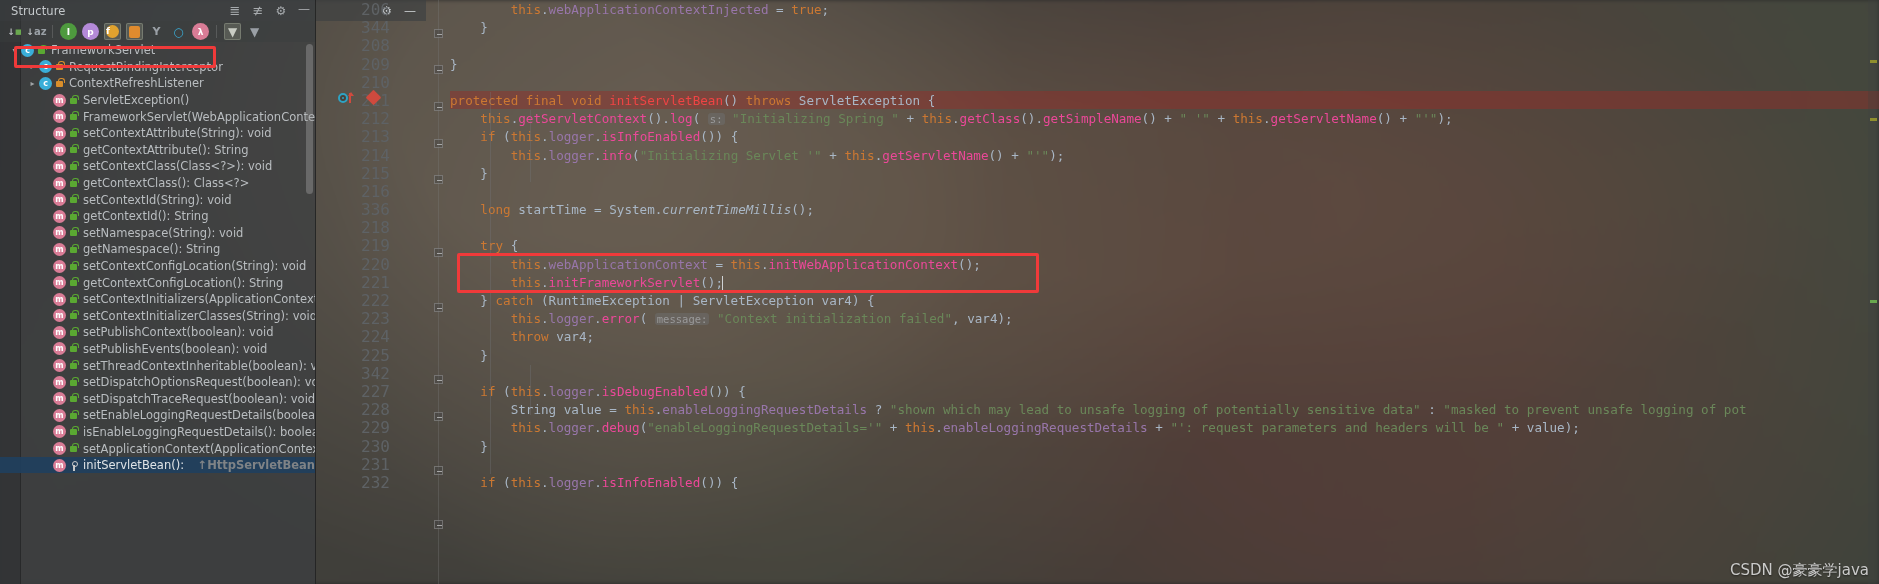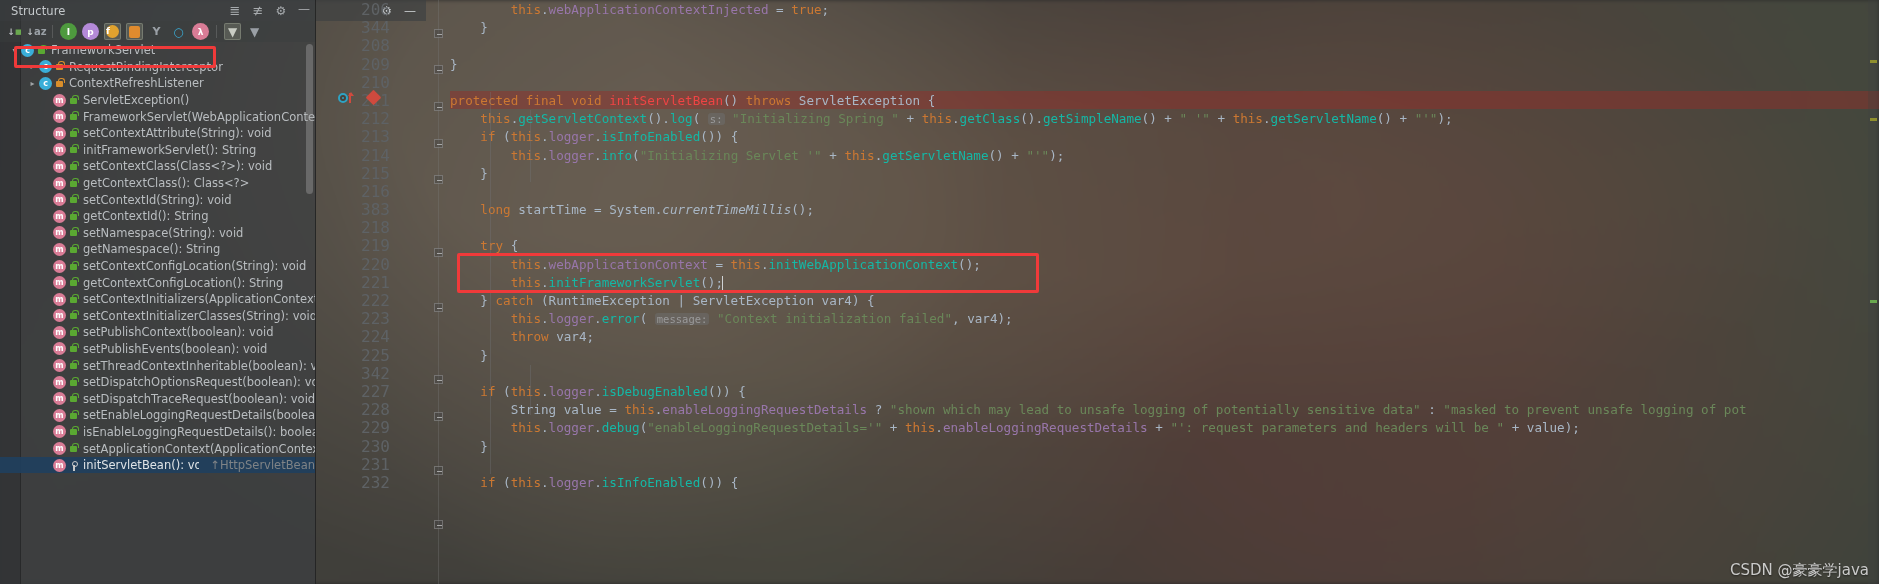--- a/index.html
+++ b/index.html
@@ -149,21 +149,21 @@
   }
   .vis.key::before {
     content: ""; position: absolute; left: 2.5px; top: 1px;
     width: 4px; height: 4px; border: 1.4px solid #c9c9c9; border-radius: 50%;
   }
   .vis.key::after {
     content: ""; position: absolute; left: 4px; top: 5px;
     width: 1.6px; height: 6px; background: #c9c9c9;
   }
   .tree-label { overflow: hidden; }
-  .tree-suffix { color: #7f8386; margin-left: 11px; }
+  .tree-suffix { color: #7f8386; margin-left: 11px; font-weight: bold; }
 
   .tree-indent-1 { padding-left: 8px; }
   .tree-indent-2 { padding-left: 26px; }
   .tree-indent-3 { padding-left: 40px; }
 
   
   .panel-scroll {
     position: absolute;
     right: 2px; top: 44px;
     width: 7px; height: 150px;
@@ -287,21 +287,21 @@
     background: rgba(150,45,40,0.45);
   }
   .indent-guide {
     position: absolute;
     width: 1px;
     background: rgba(120,124,128,0.30);
   }
 
   
   .kw  { color: #cc7832; }
-  .ident { color: #14b8a6; text-align: right; }
+  .ident { color: #ec4899; text-align: right; }
   .fn  { color: #ef4444; }
   .fld { color: #9876aa; }
   .str { color: #6a8759; }
   .cls { color: #a9b7c6; }
   .stat { color: #a9b7c6; font-style: italic; }
   .punct { color: #a9b7c6; }
   .hint {
     background: rgba(110,110,110,0.55);
     color: #9a9a9a;
     border-radius: 3px;
@@ -422,21 +422,21 @@
         <div class="tree-row tree-indent-3">
           <span class="arrow "></span>
           <span class="kind m">m</span>
           <span class="vis pub"></span>
           <span class="tree-label">setContextAttribute(String): void</span>
         </div>
         <div class="tree-row tree-indent-3">
           <span class="arrow "></span>
           <span class="kind m">m</span>
           <span class="vis pub"></span>
-          <span class="tree-label">initFrameworkServlet(): String</span>
+          <span class="tree-label">getContextAttribute(): String</span>
         </div>
         <div class="tree-row tree-indent-3">
           <span class="arrow "></span>
           <span class="kind m">m</span>
           <span class="vis pub"></span>
           <span class="tree-label">setContextClass(Class&lt;?&gt;): void</span>
         </div>
         <div class="tree-row tree-indent-3">
           <span class="arrow "></span>
           <span class="kind m">m</span>
@@ -564,21 +564,21 @@
           <div class="lineno">344</div>
           <div class="lineno">208</div>
           <div class="lineno">209</div>
           <div class="lineno">210</div>
           <div class="lineno">211</div>
           <div class="lineno">212</div>
           <div class="lineno">213</div>
           <div class="lineno">214</div>
           <div class="lineno">215</div>
           <div class="lineno">216</div>
-          <div class="lineno">383</div>
+          <div class="lineno">336</div>
           <div class="lineno">218</div>
           <div class="lineno">219</div>
           <div class="lineno">220</div>
           <div class="lineno">221</div>
           <div class="lineno">222</div>
           <div class="lineno">223</div>
           <div class="lineno">224</div>
           <div class="lineno">225</div>
           <div class="lineno">342</div>
           <div class="lineno">227</div>

